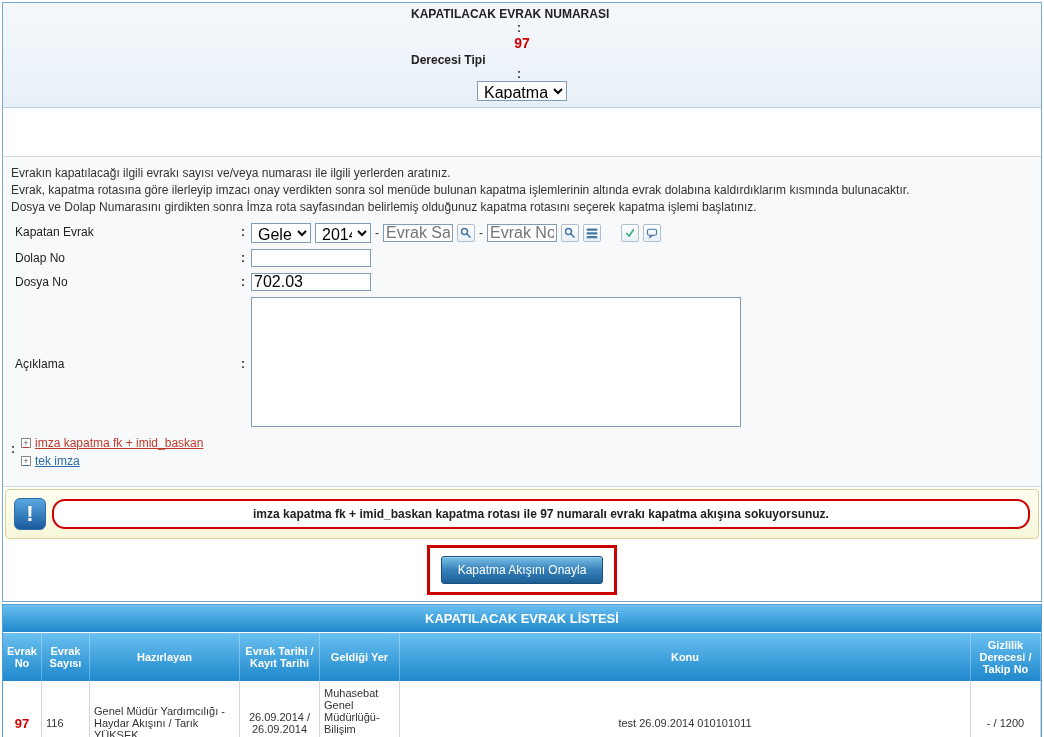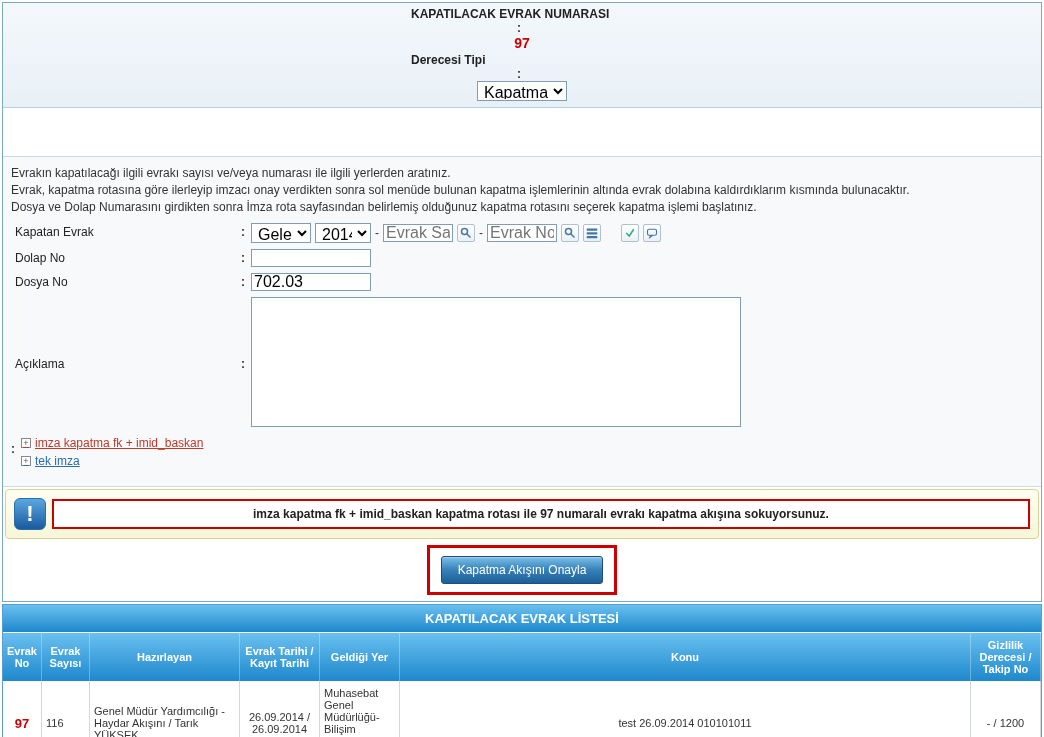--- a/index.html
+++ b/index.html
@@ -281,21 +281,21 @@
           <span>tek imza</span>
         </div>
       </div>
     </div>
 
   </div>
 
   <div class="info-bar">
     <div class="info-icon">!</div>
     <div class="info-content">
-      <div class="alert-box" style="flex:1;">imza kapatma fk + imid_baskan kapatma rotası ile 97 numaralı evrakı kapatma akışına sokuyorsunuz.</div>
+      <div class="alert-box" style="flex:1;border-radius:13px;">imza kapatma fk + imid_baskan kapatma rotası ile 97 numaralı evrakı kapatma akışına sokuyorsunuz.</div>
     </div>
   </div>
 
   <div class="btn-container">
     <button class="confirm-btn">Kapatma Akışını Onayla</button>
   </div>
 
 </div>
 
 <div class="list-section">

